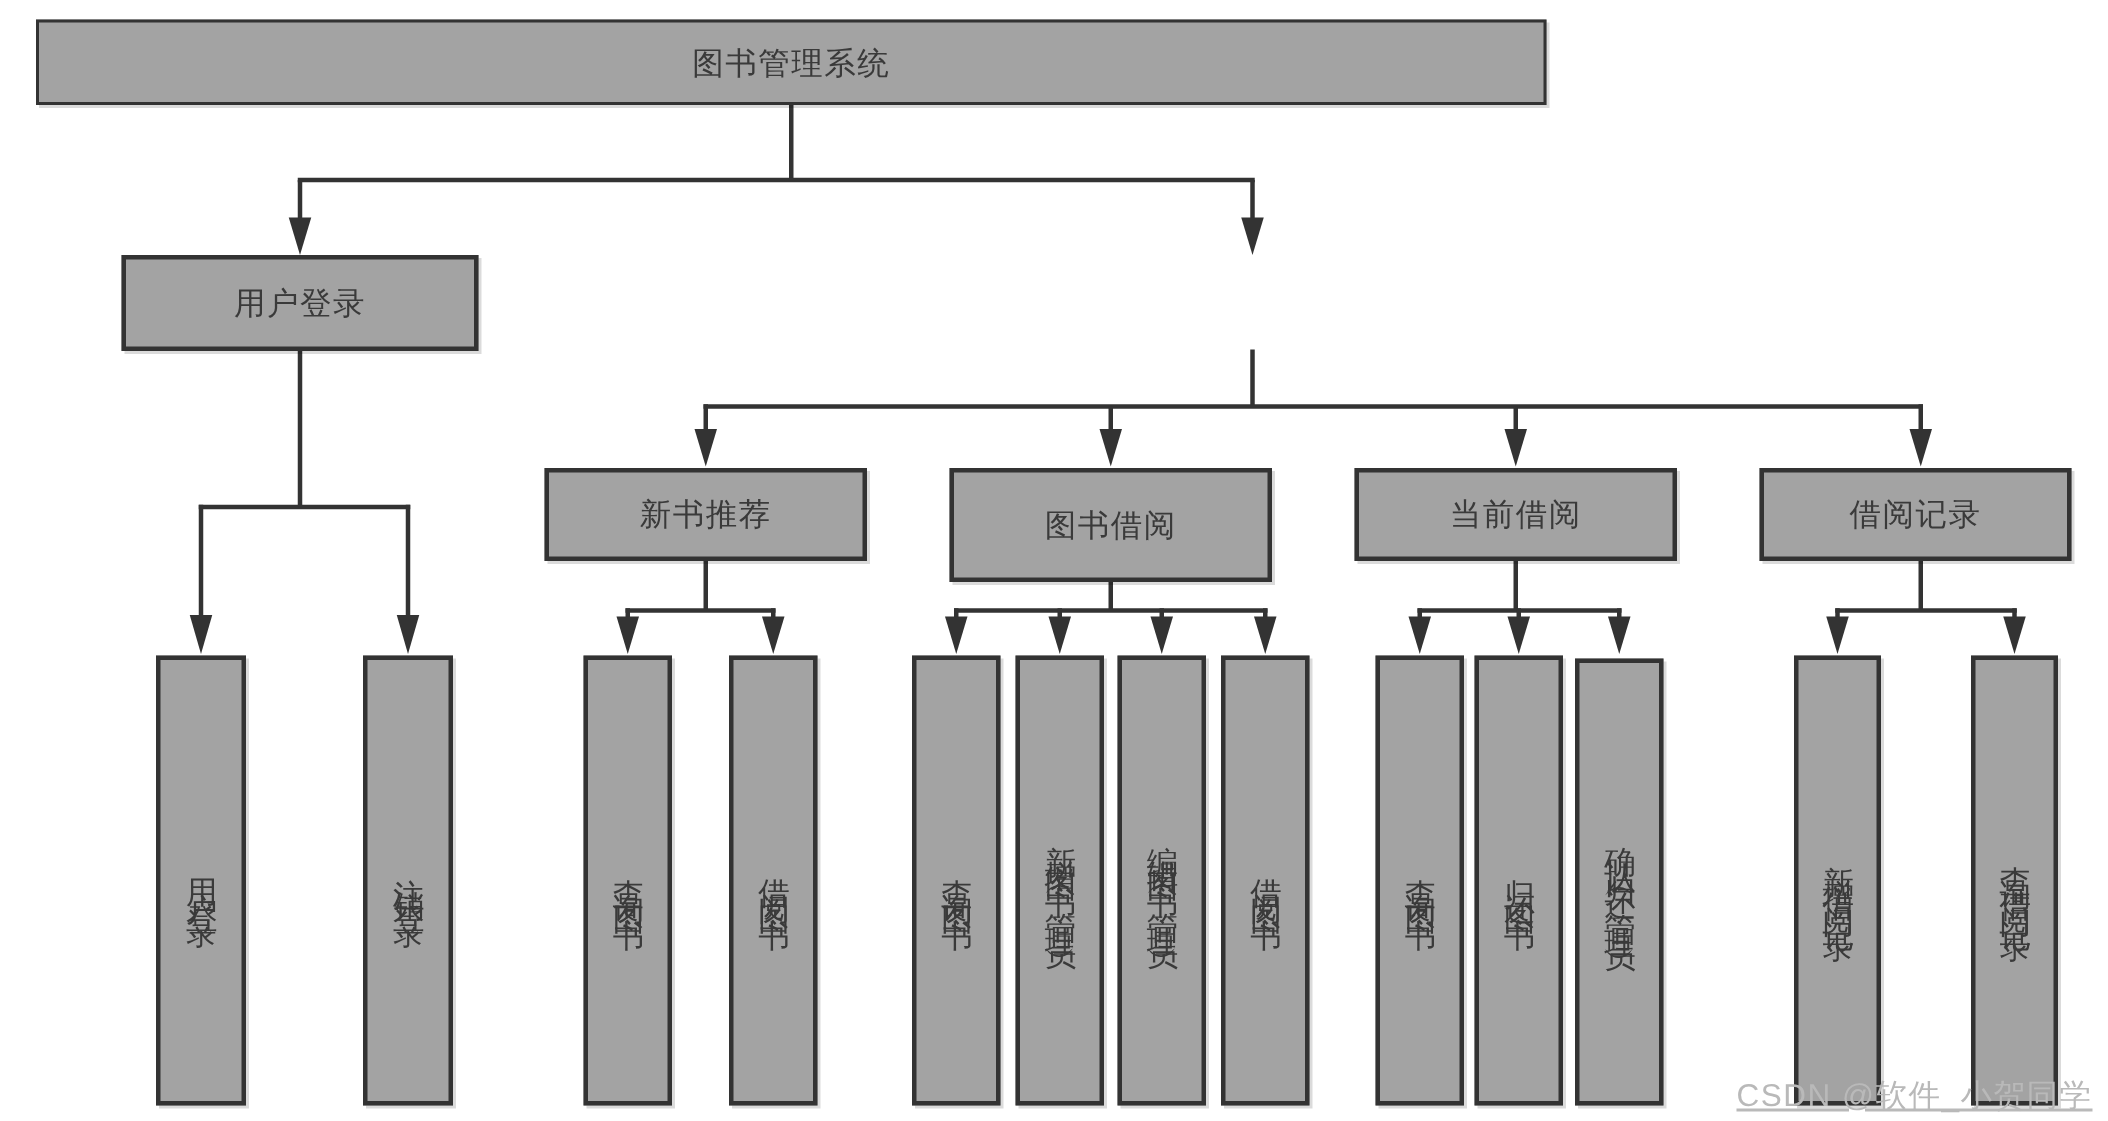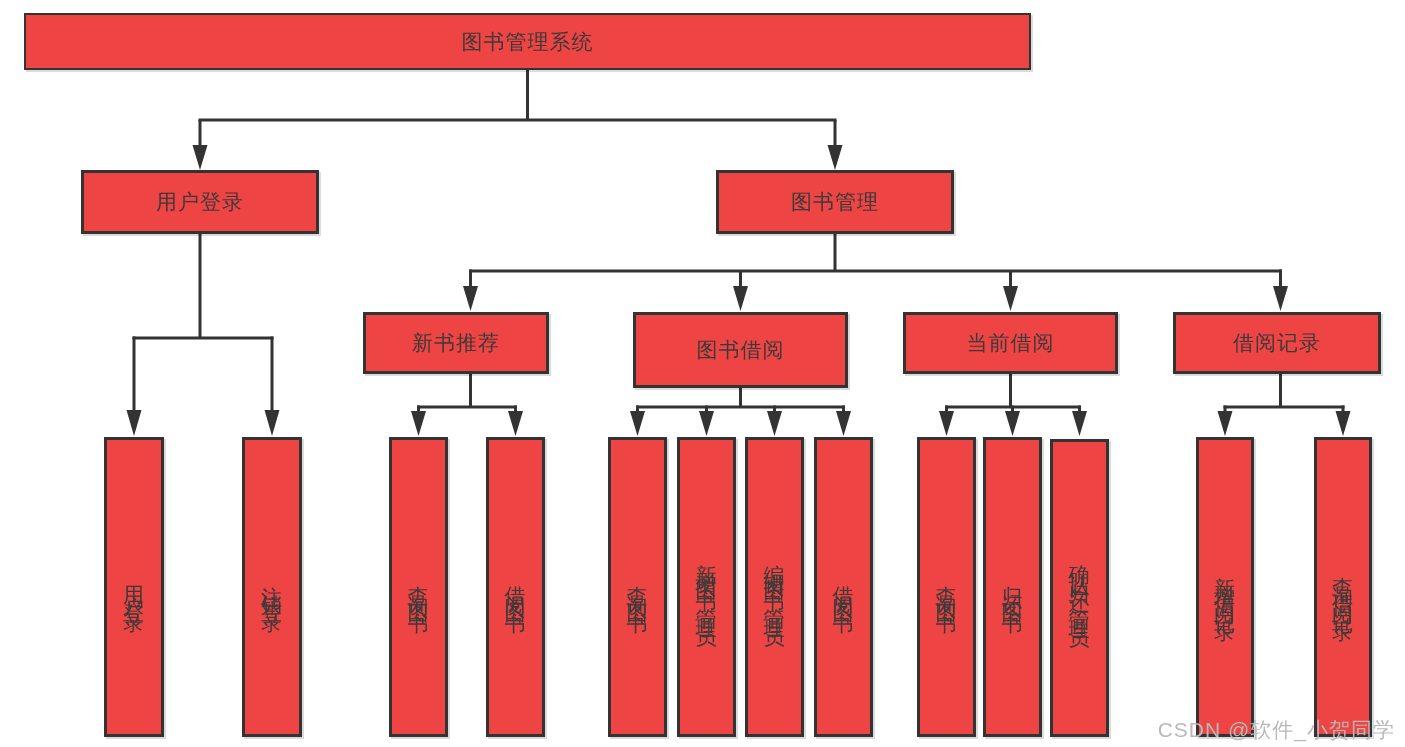--- a/index.html
+++ b/index.html
@@ -13,21 +13,21 @@
   body{ font-family:"Liberation Sans","DejaVu Sans",sans-serif; }
   .stage{
     position:relative;
     width:1405px; height:747px;
     background:var(--color-background);
     overflow:hidden;
   }
   .wires{ position:absolute; left:0; top:0; }
   .node{
     position:absolute;
-    background:#ef4444;
+    background:#a3a3a3;
     border:3px solid var(--color-line);
     box-shadow:2px 2px 0 rgba(0,0,0,0.14);
     display:flex; align-items:center; justify-content:center;
   }
   .node.root{ border-width:2px; }
   .hlabel{
     font-size:21px;
     color:var(--color-text);
     letter-spacing:1px;
     white-space:nowrap;
@@ -41,20 +41,21 @@
     color:var(--color-text);
     white-space:nowrap;
   }
   .watermark{
     position:absolute;
     right:10px; top:716px;
     font-size:21px;
     letter-spacing:1px;
     color:var(--color-watermark);
     white-space:nowrap;
+    text-decoration:underline;
   }
 </style>
 </head>
 <body>
 
 <div class="stage">
 
   <svg class="wires" width="1405" height="747" viewBox="0 0 1405 747" stroke="var(--color-line)" stroke-width="3" fill="none">
 
     <g>
@@ -131,25 +132,22 @@
     </g>
   </svg>
 
   <div class="node root" style="left:24px;top:13px;width:1007px;height:57px;">
     <span class="hlabel">图书管理系统</span>
   </div>
 
   <div class="node" style="left:81px;top:170px;width:238px;height:64px;">
     <span class="hlabel">用户登录</span>
   </div>
-  <div class="node" style="left:716px;top:170px;width:238px;height:64px;">
-    <span class="hlabel">图书管理</span>
-  </div>
-
-  <div class="node" style="left:363px;top:312px;width:186px;height:62px;">
+
+  <div class="node" style="left:363px;top:312px;width:215px;height:62px;">
     <span class="hlabel">新书推荐</span>
   </div>
   <div class="node" style="left:633px;top:312px;width:215px;height:76px;">
     <span class="hlabel">图书借阅</span>
   </div>
   <div class="node" style="left:903px;top:312px;width:215px;height:62px;">
     <span class="hlabel">当前借阅</span>
   </div>
   <div class="node" style="left:1173px;top:312px;width:208px;height:62px;">
     <span class="hlabel">借阅记录</span>

